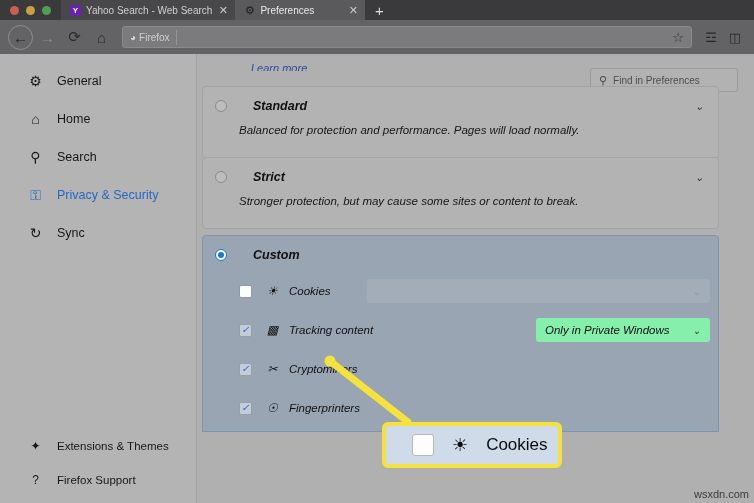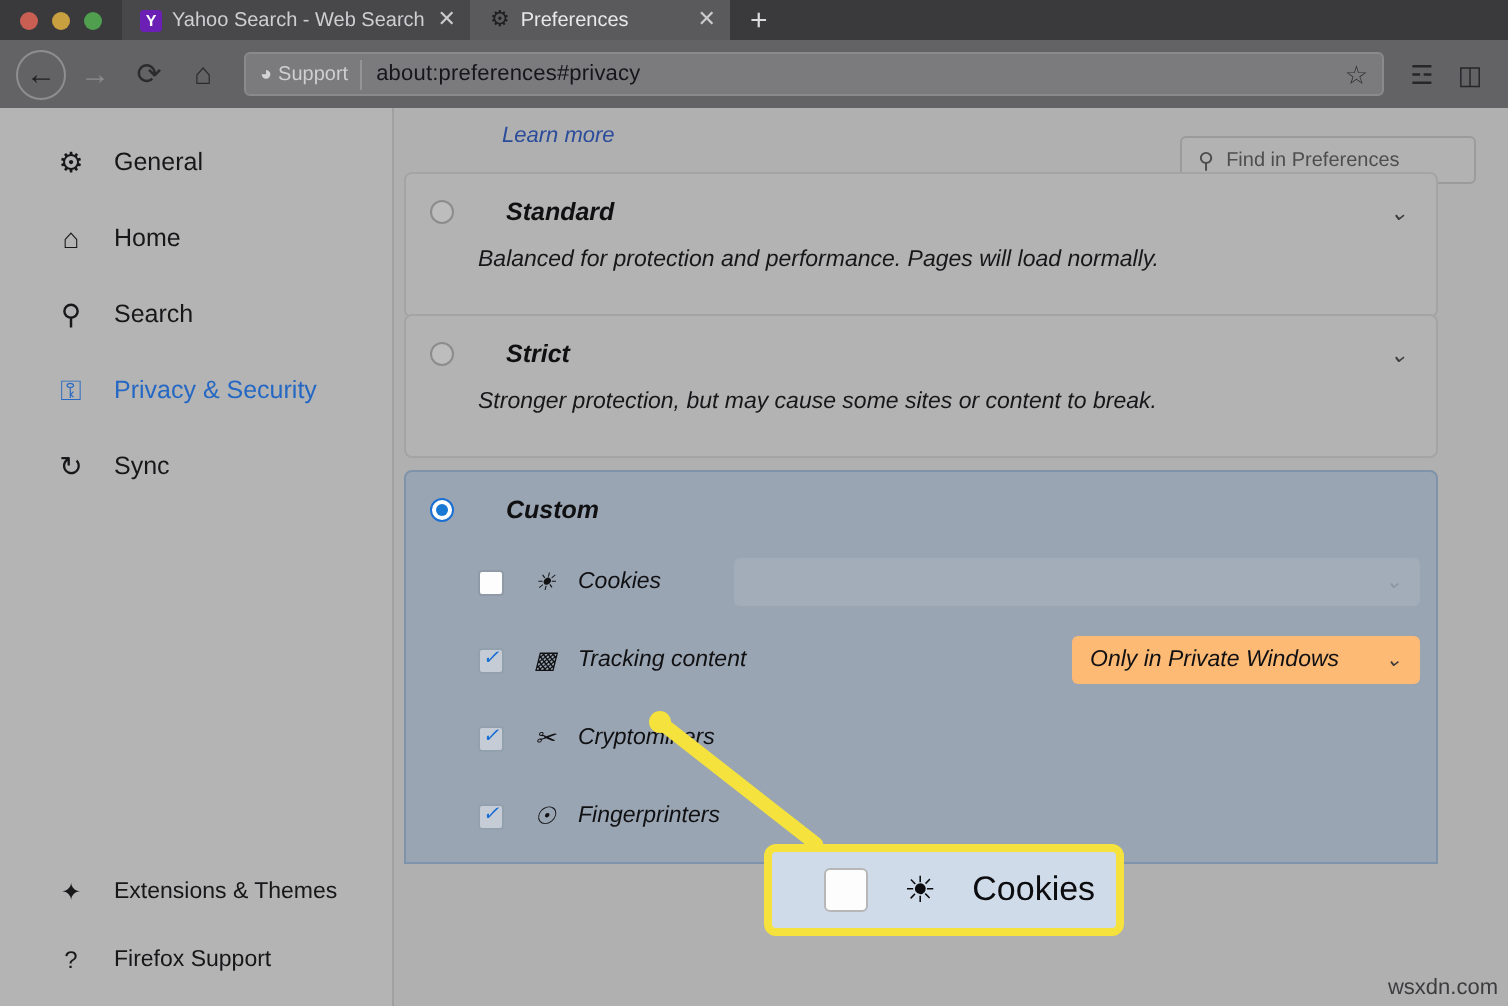--- a/index.html
+++ b/index.html
@@ -157,21 +157,21 @@
   .cbox.checked { background: #c5ccd5; border-color: #93a0ae; }
   .cb-ico { width: 17px; text-align: center; font-size: 12px; color: #111114; margin-right: 8px; }
   .cb-label { font-size: 11.5px; color: #101013; }
 
   .flatselect {
     position: absolute; left: 128px; right: -6px; top: 4px; height: 24px;
     background: #a2adb9; border-radius: 3px; display: flex; align-items: center;
     padding: 0 9px;
   }
   .flatselect.filled {
-    left: auto; right: -6px; width: 174px; background: #fdba74;
+    left: auto; right: -6px; width: 174px; background: #86efac;
   }
   .fs-text { font-size: 11.5px; color: #101013; flex: 1 1 auto; }
   .fs-chev { font-size: 10px; color: #3a3a3d; margin-left: 8px; }
   .flatselect.empty .fs-chev { color: #8b96a3; }
 
   
   .callout {
     position: absolute; left: 382px; top: 422px; width: 180px; height: 46px;
     background: #cfdbe8; border: 4px solid #f5e23d; border-radius: 6px;
     display: flex; align-items: center; padding-left: 26px; gap: 18px; z-index: 30;
@@ -222,23 +222,22 @@
 
   <div class="navbar">
     <div class="navbtn back">←</div>
     <div class="navbtn fwd">→</div>
     <div class="navbtn">⟳</div>
     <div class="navbtn">⌂</div>
 
     <div class="urlbar">
       <span class="ident">
         <span class="ident-icon">◕</span>
-        <span>Support</span>
+        <span>Firefox</span>
       </span>
-      <span class="url-text">about:preferences#privacy</span>
       <span class="star">☆</span>
     </div>
 
     <div class="tbicon">☲</div>
     <div class="tbicon">◫</div>
   </div>
 
   <div class="page">
 
     <div class="searchrow">

